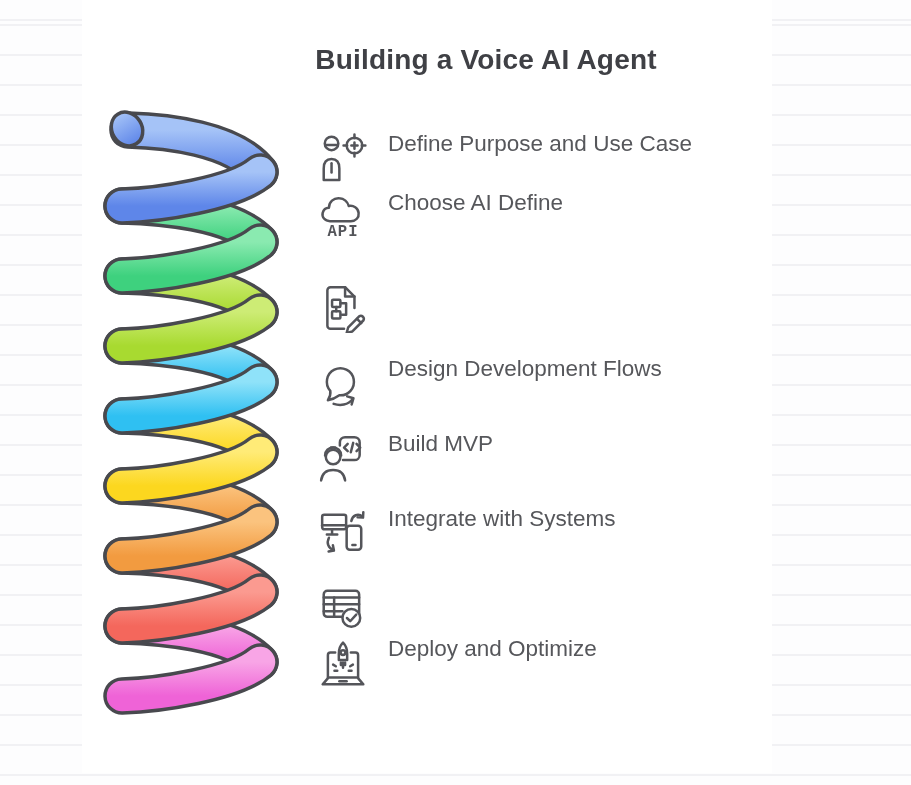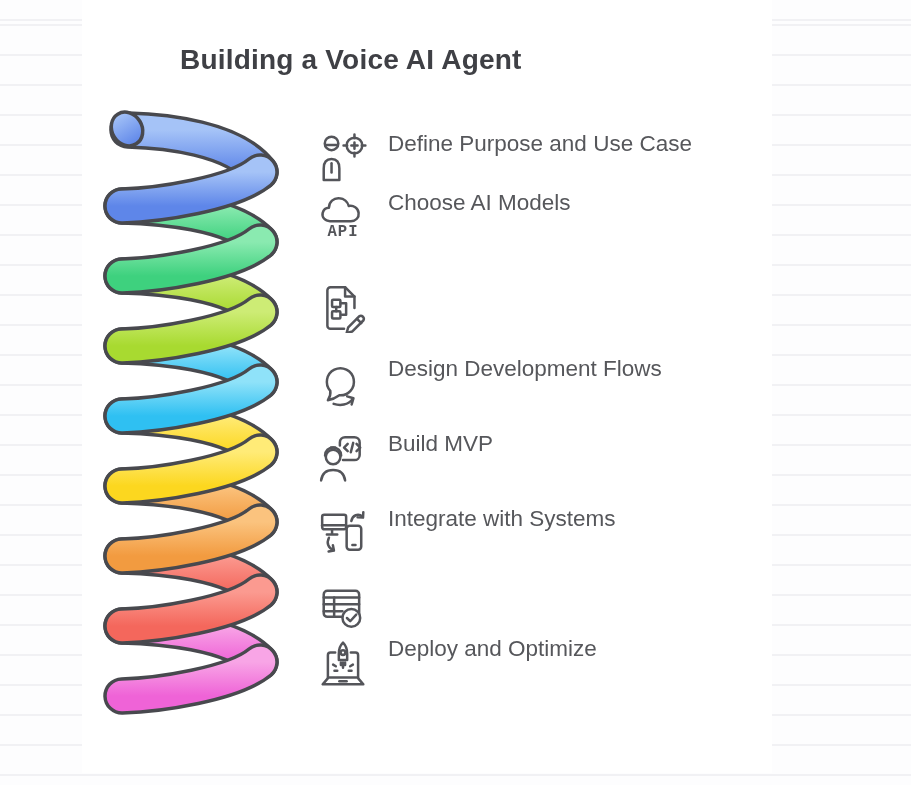--- a/index.html
+++ b/index.html
@@ -9,21 +9,21 @@
     background-image:repeating-linear-gradient(to bottom,#f1f1f4 0px,#f1f1f4 1.6px,transparent 1.6px,transparent 30px);
     background-position:0 24px;
     font-family:"Liberation Sans",sans-serif;
   }
   .canvas{
     position:absolute;left:82px;top:0;width:690px;height:773px;
     background:#ffffff;
   }
   .title{
     position:absolute;left:180px;top:44px;width:612px;
-    font-size:28px;font-weight:700;color:#3f4045;
+    text-align:center;font-size:28px;font-weight:700;color:#3f4045;
     letter-spacing:.2px;
   }
   #spring-svg{position:absolute;left:0;top:0;}
   .steps{position:absolute;left:316px;top:0;width:470px;}
   .step{
     position:absolute;left:0;height:54px;
     display:flex;gap:18px;
   }
   .step .icon{width:54px;height:54px;flex:0 0 54px;display:flex;align-items:center;justify-content:center;}
   .step .label{font-size:22.5px;color:#56575b;white-space:nowrap;}
@@ -124,21 +124,21 @@
     <span class="label">Define Purpose and Use Case</span>
   </div>
 
   <div class="step" style="top:190px">
     <span class="icon">
       <svg viewBox="0 0 48 48" width="50" height="50">
         <path d="M11.5 28 C6.5 28 3.5 24 4.5 20 C5.3 16.6 8 15 10.5 15 C10.5 9.5 15 5.5 20.5 6 C25 6.3 28.5 9.5 29.5 13.5 C34 12.5 38.5 15.5 39 20 C39.5 24.5 36.5 28 31.5 28 Z"></path>
         <text x="24" y="42.5" font-family="Liberation Mono, monospace" font-size="15" font-weight="bold" text-anchor="middle" letter-spacing="1">API</text>
       </svg>
     </span>
-    <span class="label">Choose AI Models</span>
+    <span class="label">Choose AI Define</span>
   </div>
 
   <div class="step" style="top:281px">
     <span class="icon">
       <svg viewBox="0 0 48 48" width="50" height="50">
         <path d="M35 24 V13 L26 4 H12 a3 3 0 0 0 -3 3 V41 a3 3 0 0 0 3 3 H25"></path>
         <path d="M26 4 V13 H35"></path>
         <rect x="13.5" y="16" width="8" height="7" rx="1"></rect>
         <path d="M17.5 23 V27"></path>
         <rect x="13.5" y="27" width="8" height="7" rx="1"></rect>

